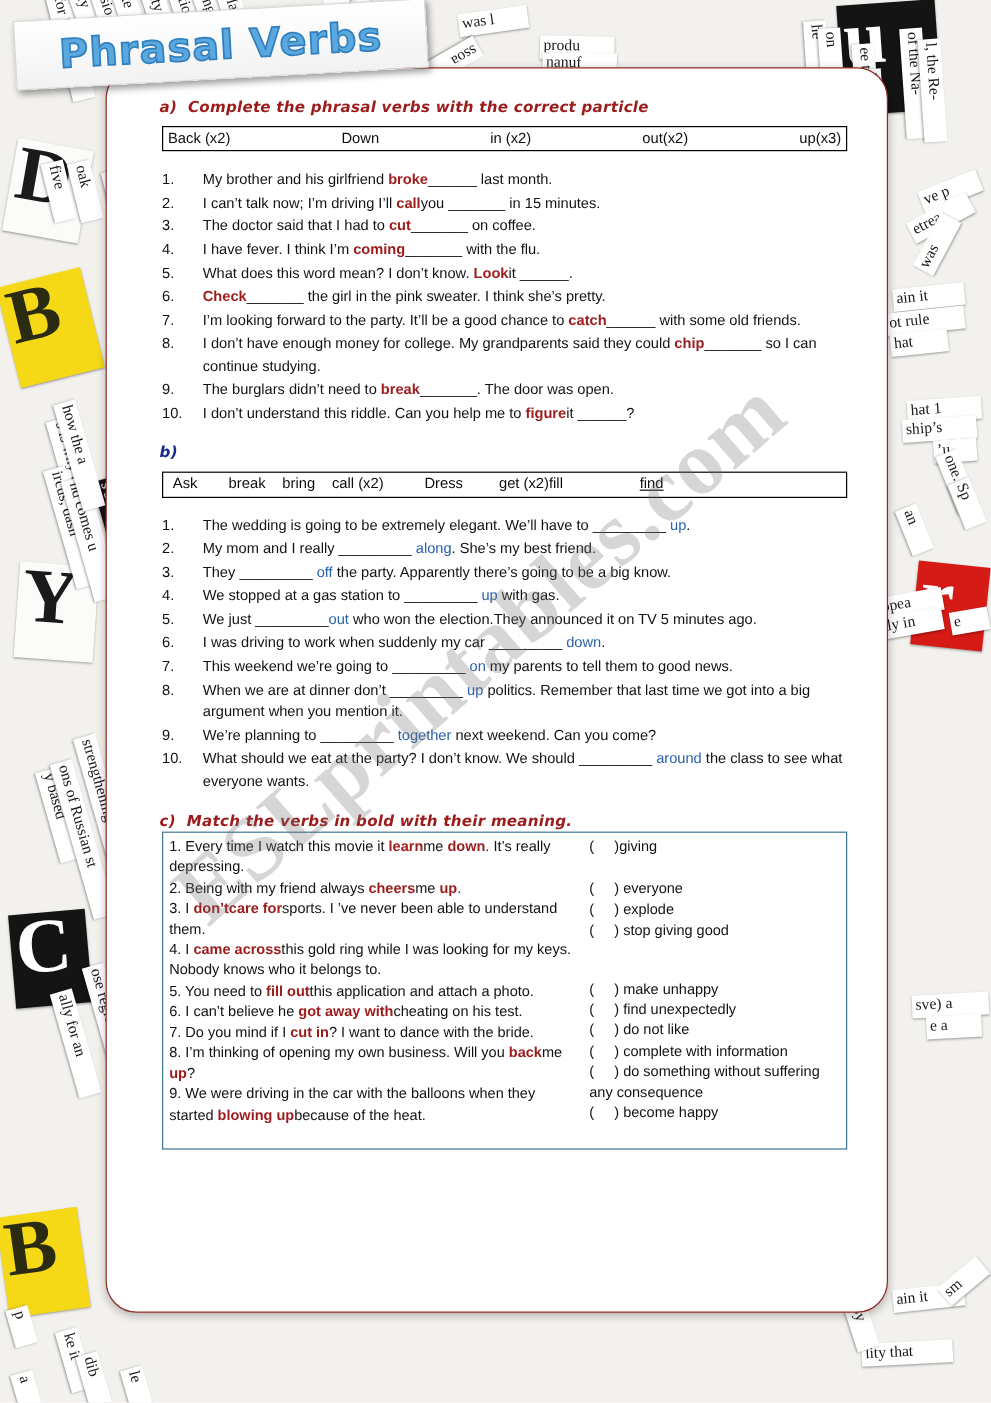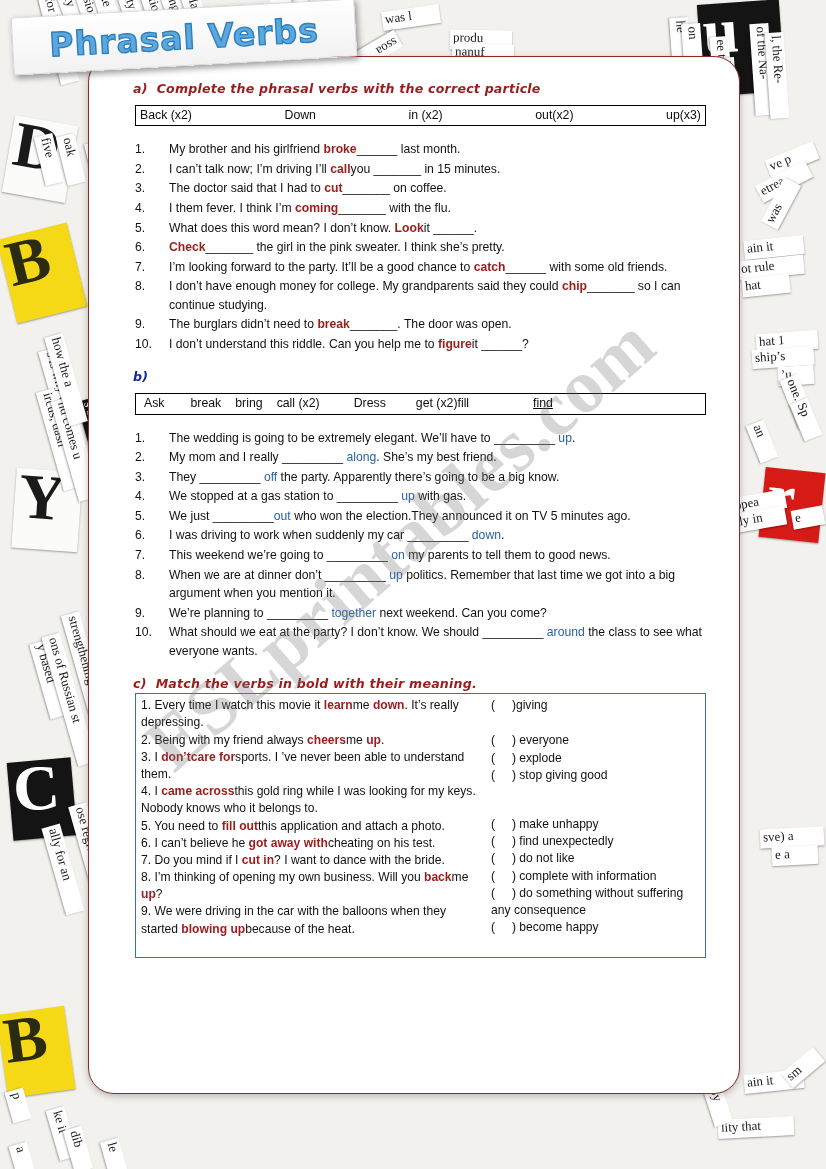--- a/index.html
+++ b/index.html
@@ -285,21 +285,21 @@
         <span>Down</span>
         <span>in (x2)</span>
         <span>out(x2)</span>
         <span>up(x3)</span>
       </div>
 
     <ol class="qlist" id="list-a">
         <li><span class="num">1.</span><span><span>My brother and his girlfriend </span><span class="vb">broke</span><span>______ last month.</span></span></li>
         <li><span class="num">2.</span><span><span>I can’t talk now; I’m driving I’ll </span><span class="vb">call</span><span>you _______ in 15 minutes.</span></span></li>
         <li><span class="num">3.</span><span><span>The doctor said that I had to </span><span class="vb">cut</span><span>_______ on coffee.</span></span></li>
-        <li><span class="num">4.</span><span><span>I them fever. I think I’m </span><span class="vb">coming</span><span>_______ with the flu.</span></span></li>
+        <li><span class="num">4.</span><span><span>I have fever. I think I’m </span><span class="vb">coming</span><span>_______ with the flu.</span></span></li>
         <li><span class="num">5.</span><span><span>What does this word mean? I don’t know. </span><span class="vb">Look</span><span>it ______.</span></span></li>
         <li><span class="num">6.</span><span><span class="vb">Check</span><span>_______ the girl in the pink sweater. I think she’s pretty.</span></span></li>
         <li><span class="num">7.</span><span><span>I’m looking forward to the party. It’ll be a good chance to </span><span class="vb">catch</span><span>______ with some old friends.</span></span></li>
         <li><span class="num">8.</span><span><span>I don’t have enough money for college. My grandparents said they could </span><span class="vb">chip</span><span>_______ so I can continue studying.</span></span></li>
         <li><span class="num">9.</span><span><span>The burglars didn’t need to </span><span class="vb">break</span><span>_______. The door was open.</span></span></li>
         <li><span class="num">10.</span><span><span>I don’t understand this riddle. Can you help me to </span><span class="vb">figure</span><span>it ______?</span></span></li>
       </ol>
 
     <div class="sec-head head-b" id="sec-b-head">
       <span class="lbl">b)</span>

